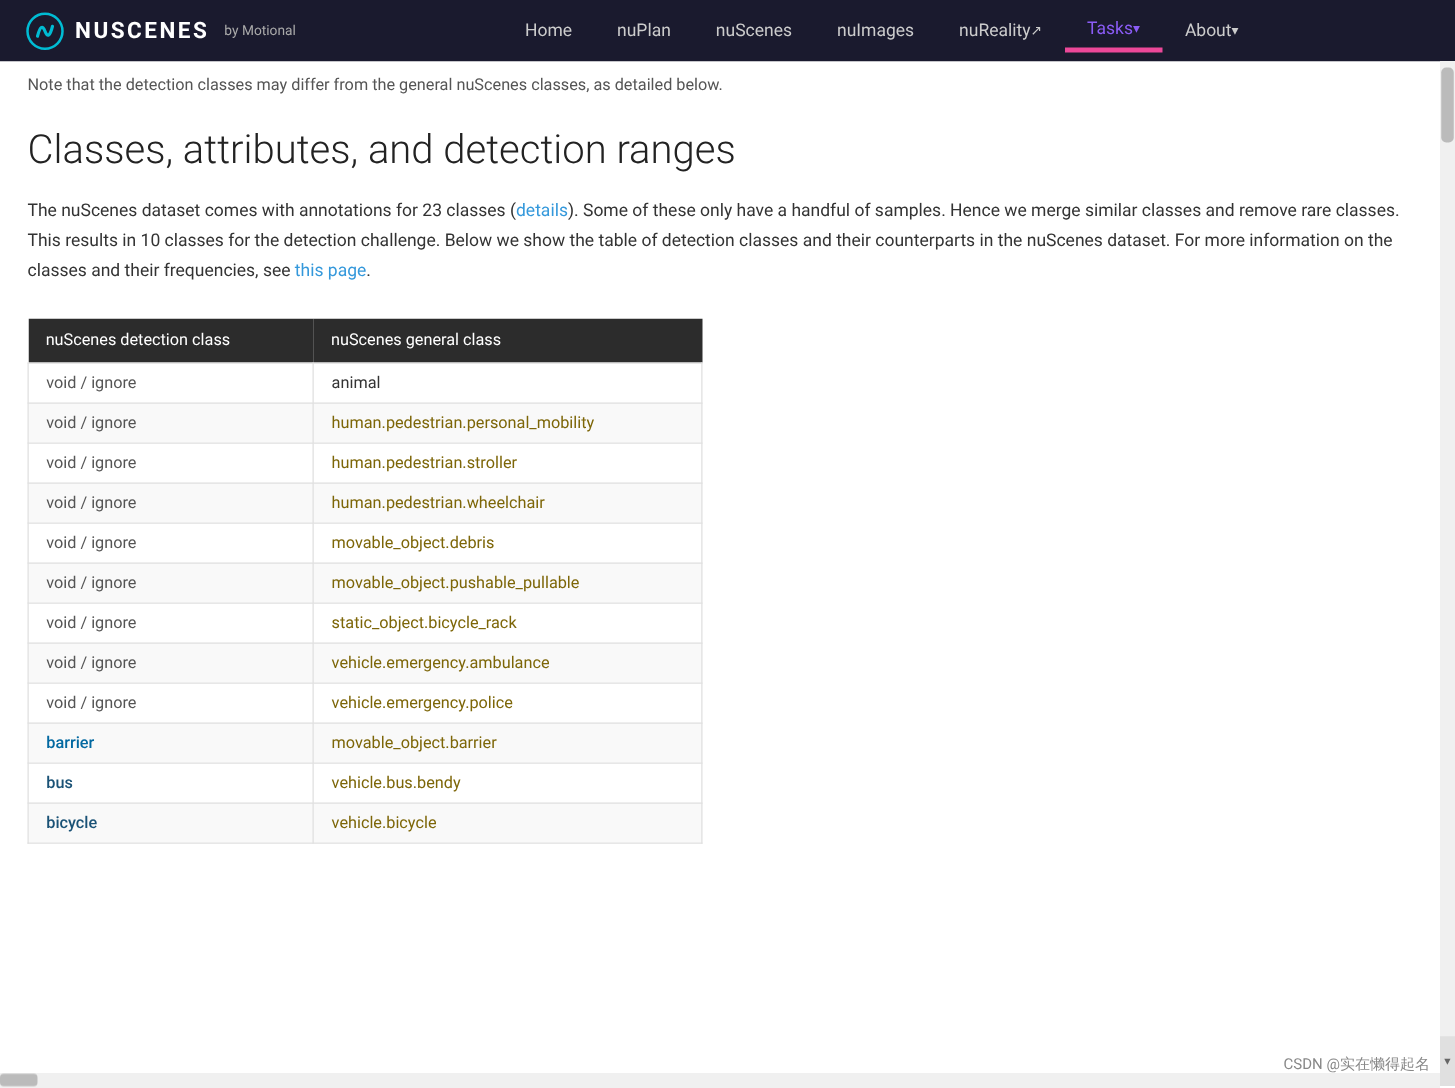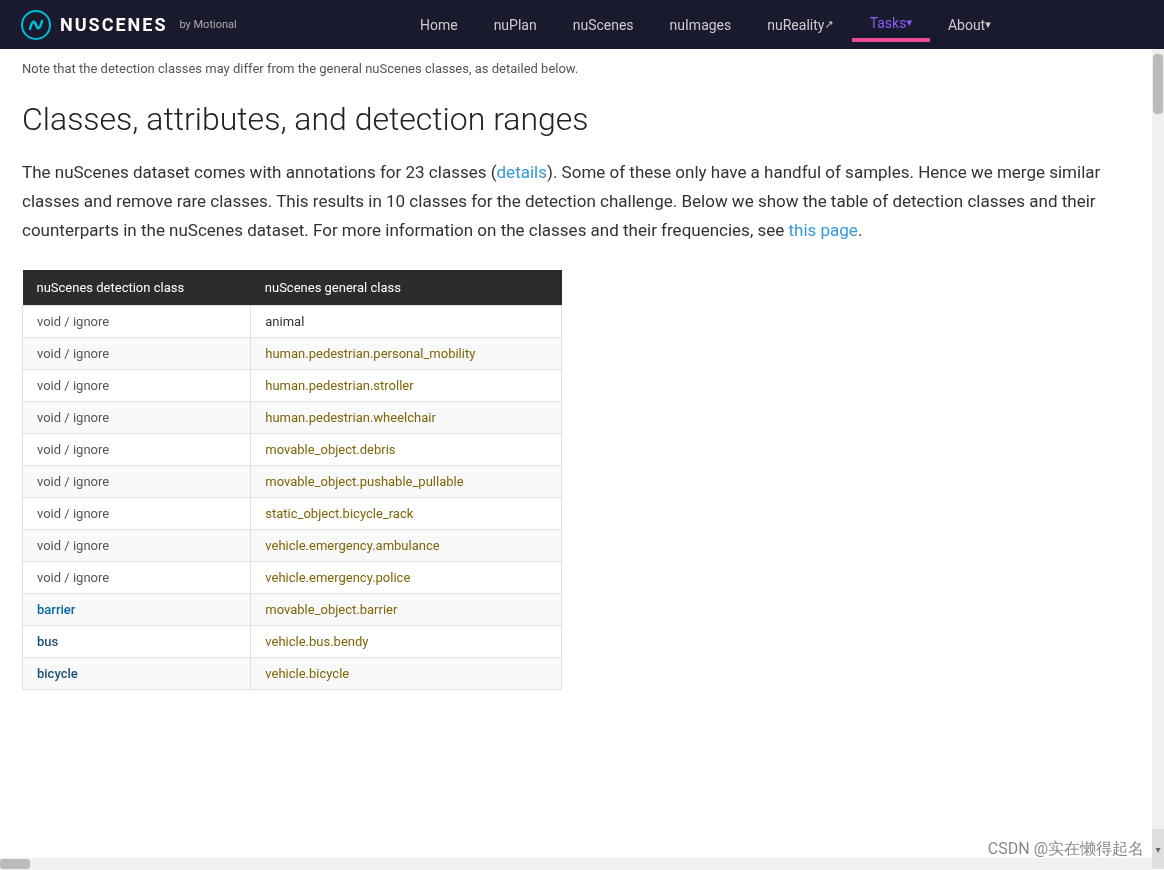--- a/index.html
+++ b/index.html
@@ -114,21 +114,21 @@
       line-height: 1.6;
     }
     .page-title {
       font-size: 32px;
       font-weight: 300;
       color: #222;
       margin-bottom: 20px;
       line-height: 1.2;
     }
     .description {
-      font-size: 17px;
+      font-size: 14px;
       line-height: 1.7;
       color: #333;
       margin-bottom: 25px;
     }
     .description a { color: #3498db; text-decoration: none; }
 
     
     .detection-table {
       border-collapse: collapse;
       width: 540px;
@@ -149,21 +149,21 @@
     }
     .detection-table tr:first-child td { border-top: 1px solid #e0e0e0; }
     .detection-table td:first-child { border-left: 1px solid #e0e0e0; color: #555; }
     .detection-table tr:nth-child(even) { background: #f9f9f9; }
 
     
     .watermark {
       position: fixed;
       bottom: 10px;
       right: 20px;
-      font-size: 16px;
+      font-size: 12px;
       color: #888;
       z-index: 50;
     }
 
     
     .h-scrollbar {
       position: fixed;
       bottom: 0;
       left: 0;
       right: 12px;

